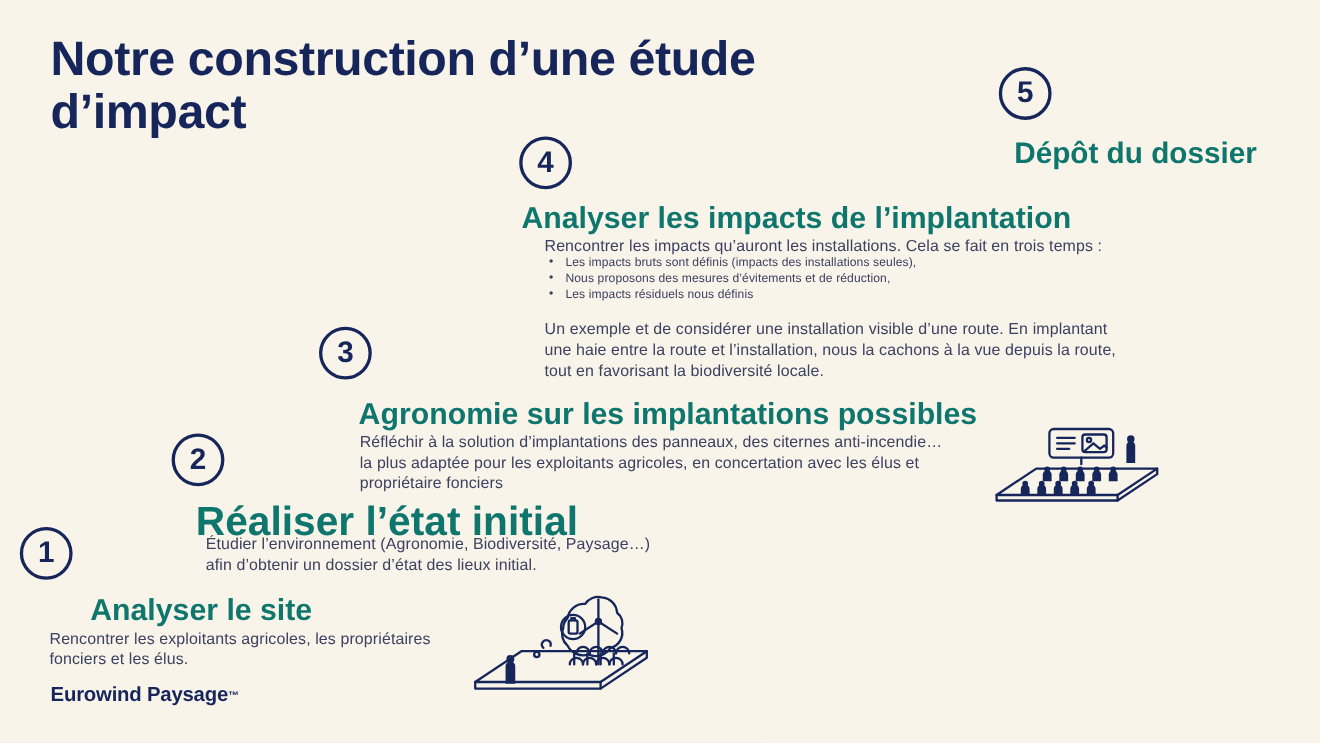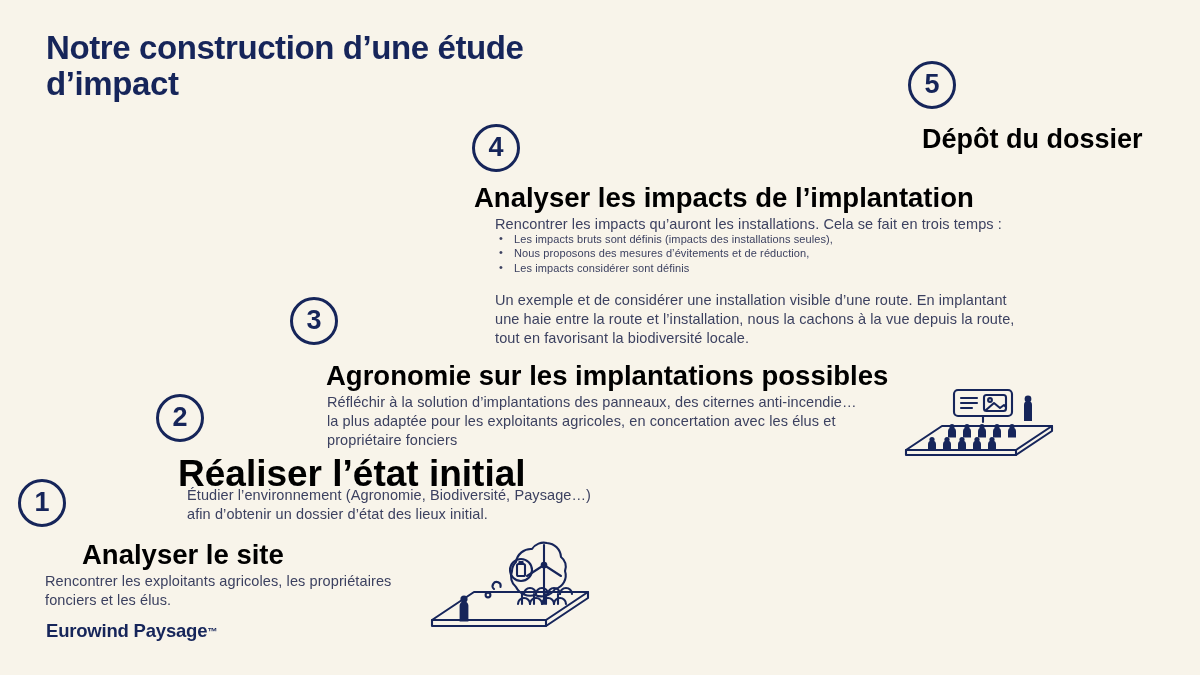--- a/index.html
+++ b/index.html
@@ -16,21 +16,21 @@
     font-family: "Liberation Sans", sans-serif;
     -webkit-font-smoothing: antialiased;
   }
 
   
   .deck-title {
     position: absolute;
     left: 46px;
     top: 30px;
     width: 710px;
-    font-size: 33px;
+    font-size: 44px;
     font-weight: bold;
     line-height: 1.08;
     letter-spacing: -0.4px;
     color: #16255a;
     white-space: pre-line;
   }
 
   
   .step-num {
     position: absolute;
@@ -46,21 +46,21 @@
     align-items: center;
     justify-content: center;
     line-height: 1;
     padding-bottom: 2px;
     box-sizing: border-box;
   }
 
   
   .step-head {
     position: absolute;
-    color: #000000;
+    color: #0f766e;
     font-weight: bold;
     line-height: 1.05;
     white-space: nowrap;
   }
   .step-body {
     position: absolute;
     color: #3c4160;
     font-size: 14.5px;
     line-height: 1.30;
     white-space: pre-line;
@@ -120,21 +120,21 @@
   <div class="step-head" style="left:922px; top:125px; font-size:27px;">Dépôt du dossier</div>
 
   <div class="step-num" style="left:472px; top:124px;">
     <span>4</span>
   </div>
   <div class="step-head" style="left:474px; top:184px; font-size:27.5px;">Analyser les impacts de l’implantation</div>
   <div class="step-body" style="left:495px; top:215px; width:600px;">Rencontrer les impacts qu’auront les installations. Cela se fait en trois temps :</div>
   <ul class="step-bullets" style="left:495px; top:232px; width:600px;">
     <li>Les impacts bruts sont définis (impacts des installations seules),</li>
     <li>Nous proposons des mesures d’évitements et de réduction,</li>
-    <li>Les impacts considérer sont définis</li>
+    <li>Les impacts résiduels nous définis</li>
   </ul>
   <div class="step-body" style="left:495px; top:291px; width:600px;">Un exemple et de considérer une installation visible d’une route. En implantant
 une haie entre la route et l’installation, nous la cachons à la vue depuis la route,
 tout en favorisant la biodiversité locale.</div>
 
   <div class="step-num" style="left:290px; top:297px;">
     <span>3</span>
   </div>
   <div class="step-head" style="left:326px; top:362px; font-size:27.5px;">Agronomie sur les implantations possibles</div>
   <div class="step-body" style="left:327px; top:393px; width:620px;">Réfléchir à la solution d’implantations des panneaux, des citernes anti-incendie…

